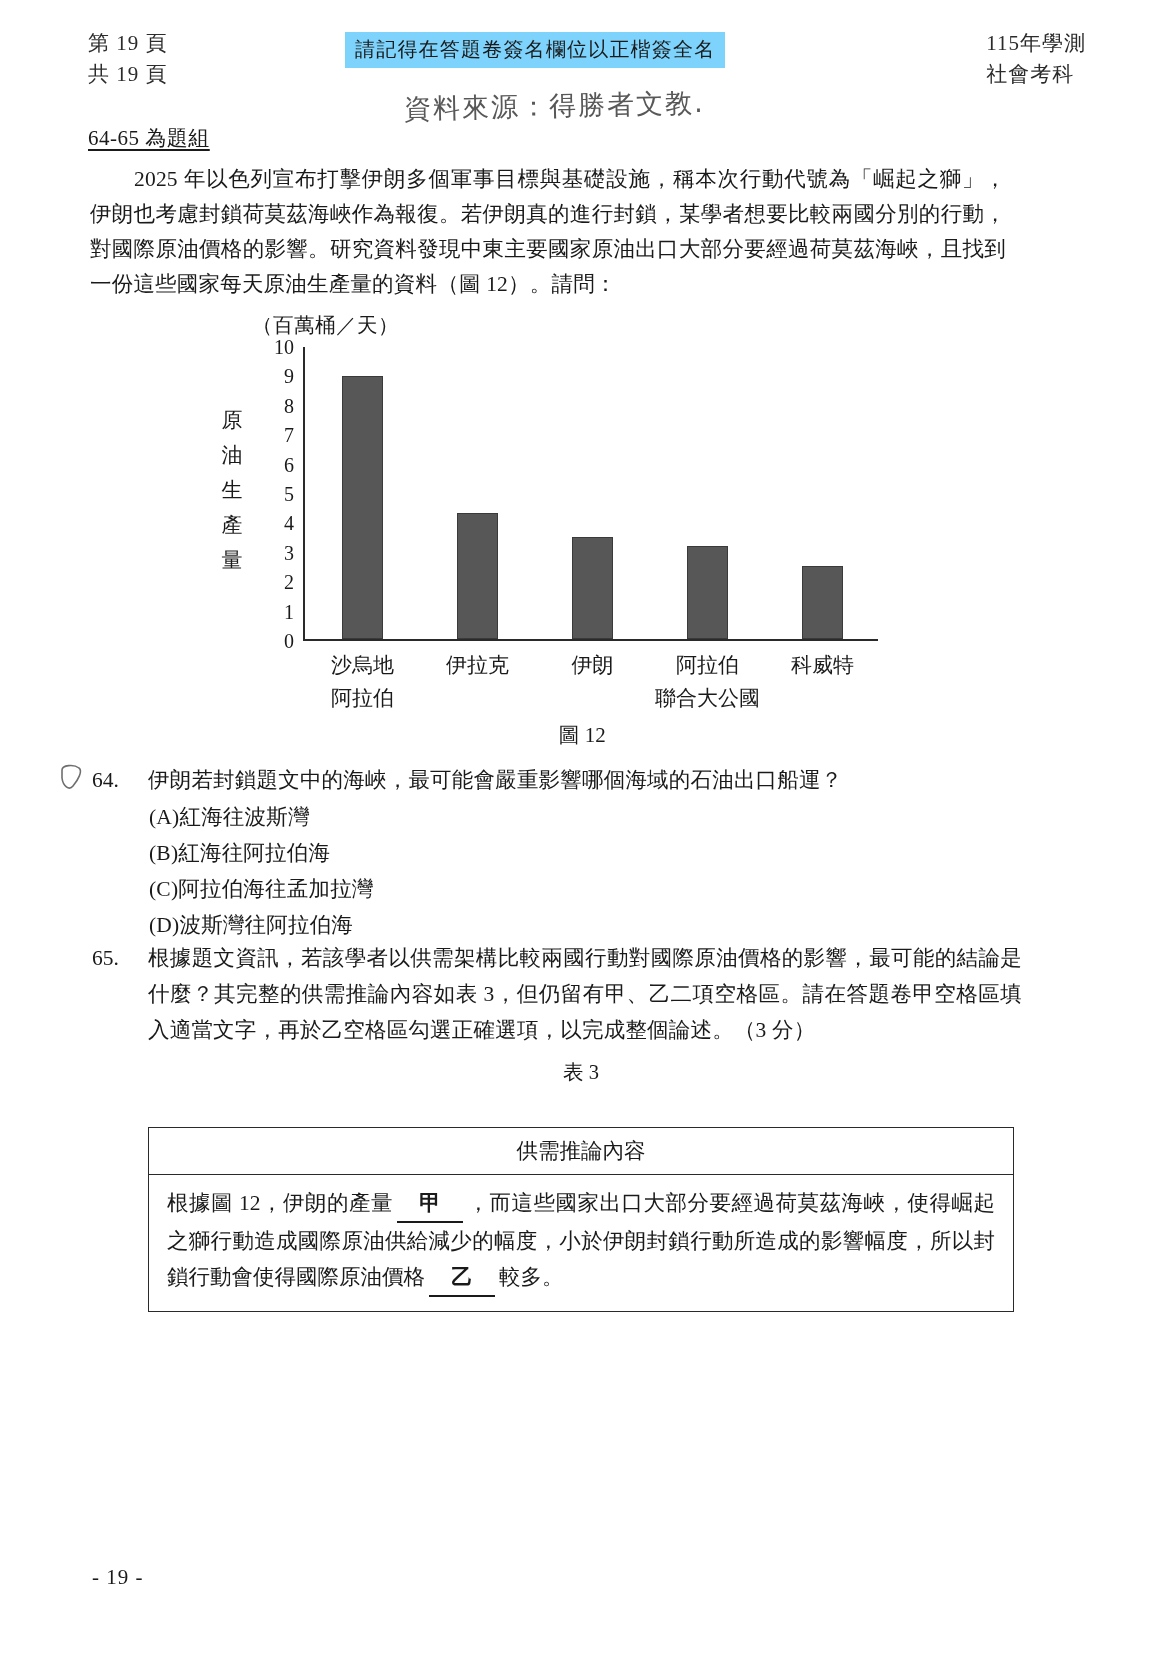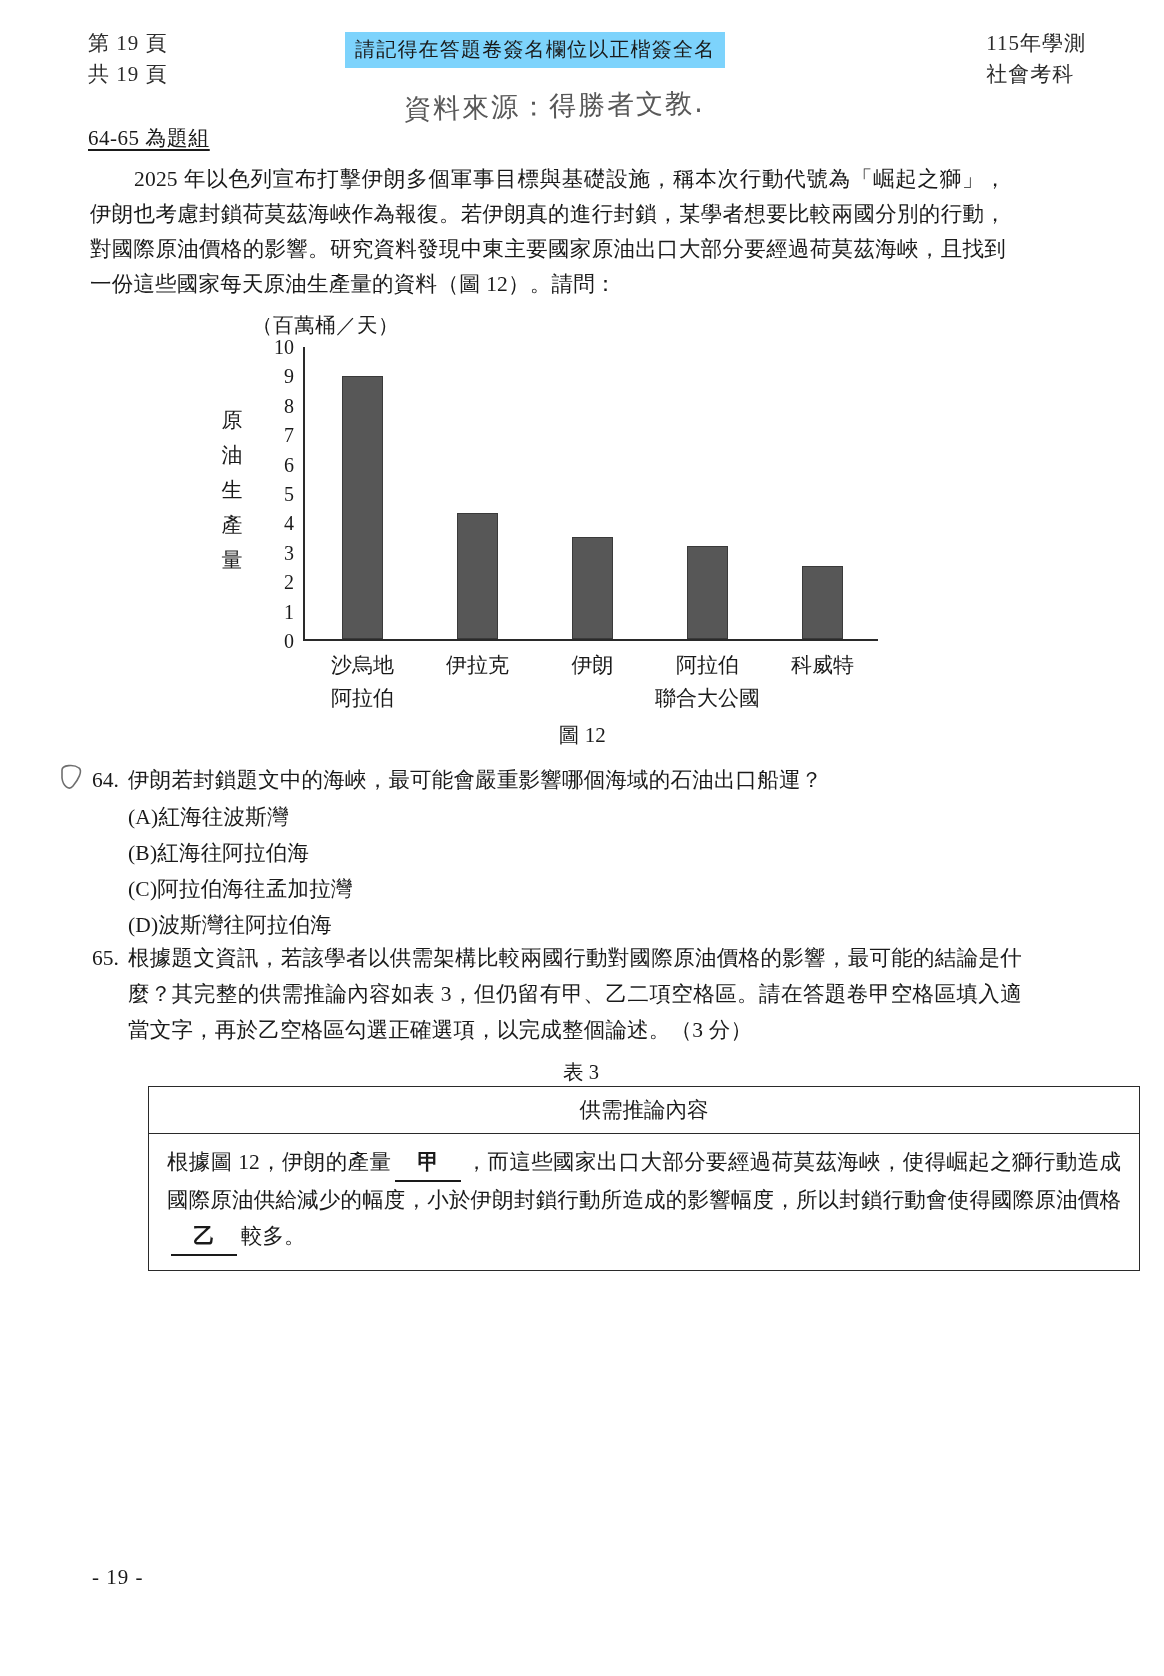--- a/index.html
+++ b/index.html
@@ -194,36 +194,36 @@
     left: 92px;
     top: 762px;
     width: 930px;
   }
   .q65 {
     position: absolute;
     left: 92px;
     top: 940px;
     width: 930px;
   }
-  .q-row { display: flex; align-items: flex-start; }
+  .q-row { display: flex; align-items: flex-start; gap: 20px; }
   .q-num {
     font-size: 21.5px;
     line-height: 36px;
     width: 36px;
     flex: 0 0 36px;
   }
   .q-text {
     font-size: 21.5px;
     line-height: 36px;
     letter-spacing: 0.2px;
     flex: 1 1 auto;
     text-align: justify;
   }
   .options {
-    margin-left: 36px;
+    margin-left: 57px;
     margin-top: 1px;
   }
   .option {
     font-size: 21.5px;
     line-height: 36px;
     letter-spacing: 0.2px;
   }
   .hand-mark {
     position: absolute;
     left: 58px;
@@ -240,21 +240,22 @@
     left: 148px;
     top: 1058px;
     width: 866px;
   }
   .table-caption {
     text-align: center;
     font-size: 20.5px;
   }
   .tbl {
     border: 1.5px solid #2a2a2a;
-    width: 992px;
+    width: 866px;
+    margin-top: 41px;
   }
   .tbl-head {
     text-align: center;
     font-size: 21.5px;
     padding: 8px 0 9px 0;
     border-bottom: 1.5px solid #2a2a2a;
   }
   .tbl-body {
     padding: 10px 18px 14px 18px;
     font-size: 21.5px;

